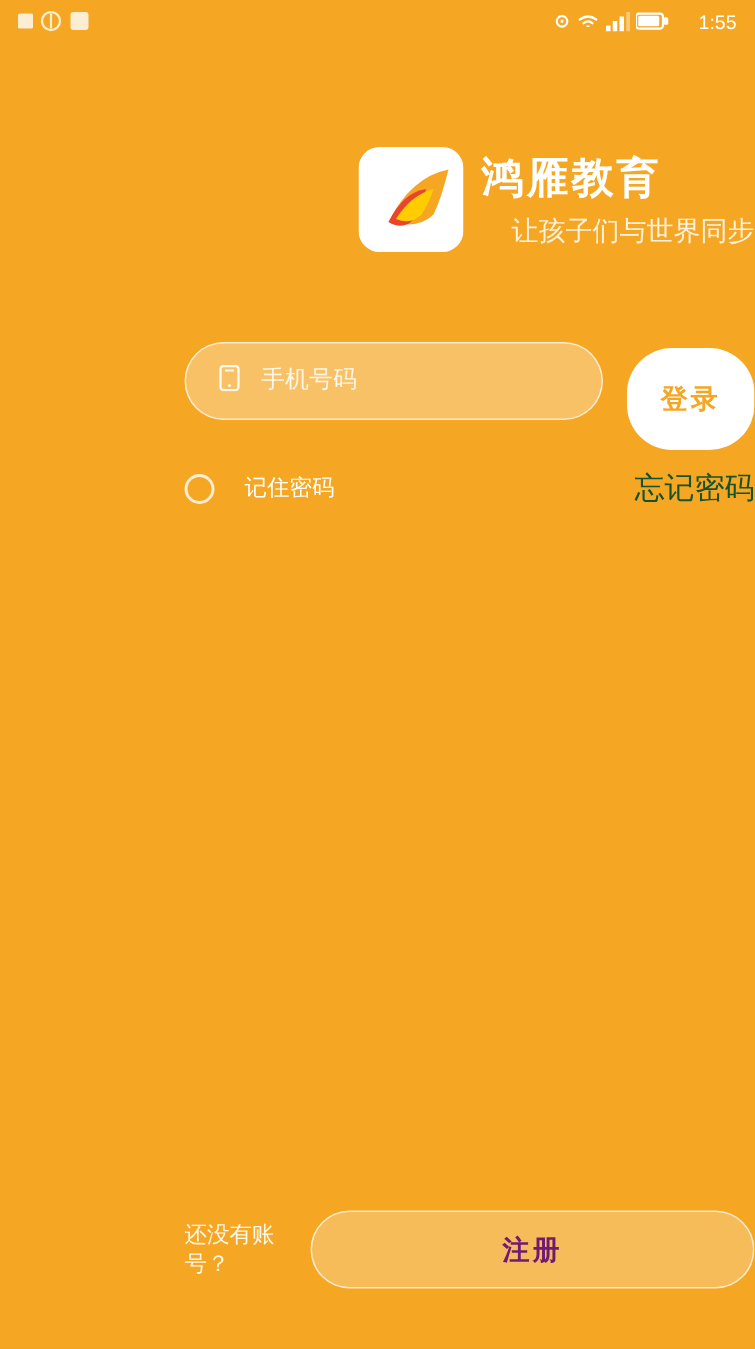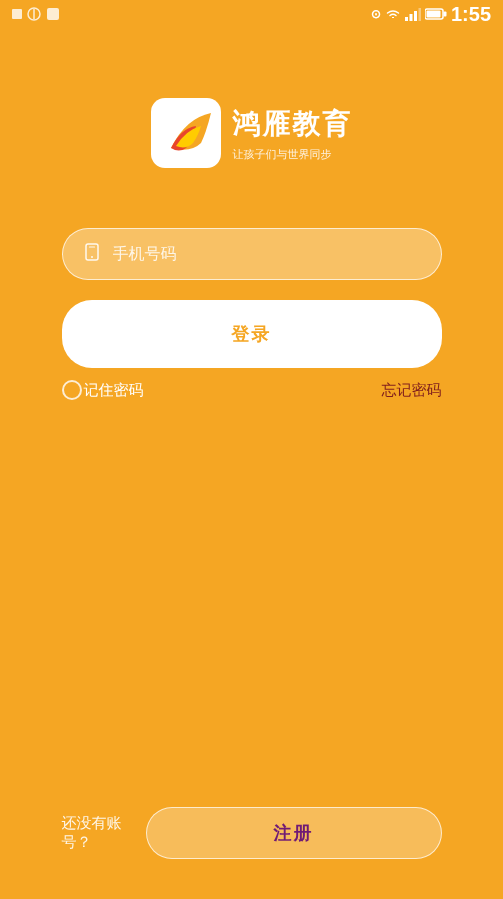--- a/index.html
+++ b/index.html
@@ -39,21 +39,21 @@
       font-weight: 600;
     }
 
     
     .main-container {
       width: 100%;
       height: calc(100% - 28px);
       background: #F5A623;
       display: flex;
       flex-direction: column;
-      align-items: center;
+      align-items: flex-end;
       position: relative;
     }
 
     
     .logo-area {
       margin-top: 70px;
       display: flex;
       align-items: center;
       gap: 12px;
     }
@@ -64,31 +64,32 @@
     }
 
     .logo-title {
       font-size: 28px;
       font-weight: bold;
       color: #fff;
       letter-spacing: 2px;
     }
 
     .logo-subtitle {
-      font-size: 11px;
+      font-size: 18px;
       color: rgba(255,255,255,0.85);
       margin-top: 4px;
+      margin-left: 20px;
     }
 
     
     .form-area {
       width: 380px;
       margin-top: 60px;
       display: flex;
-      flex-direction: column;
+      flex-direction: row;
       gap: 16px;
     }
 
     .input-wrapper {
       width: 100%;
       background: rgba(255,255,255,0.3);
       border: 1.5px solid rgba(255,255,255,0.7);
       border-radius: 30px;
       height: 52px;
       display: flex;
@@ -137,37 +138,37 @@
       width: 380px;
       display: flex;
       justify-content: space-between;
       align-items: center;
       margin-top: 12px;
     }
 
     .remember-pwd {
       display: flex;
       align-items: center;
-      gap: 2px;
+      gap: 20px;
       color: #fff;
       font-size: 15px;
     }
 
     .circle-checkbox {
       width: 20px;
       height: 20px;
       border-radius: 50%;
       border: 2px solid rgba(255,255,255,0.8);
       background: transparent;
       flex-shrink: 0;
     }
 
     .forgot-pwd {
-      color: #7f1d1d;
-      font-size: 15px;
+      color: #14532d;
+      font-size: 20px;
       cursor: pointer;
     }
 
     
     .bottom-area {
       position: absolute;
       bottom: 40px;
       width: 380px;
       display: flex;
       flex-direction: row;
@@ -228,21 +229,21 @@
       <rect x="4.5" y="7" width="3" height="7" fill="white"></rect>
       <rect x="9" y="4" width="3" height="10" fill="white"></rect>
       <rect x="13.5" y="1" width="3" height="13" fill="white" opacity="0.4"></rect>
     </svg>
 
     <svg width="22" height="12">
       <rect x="0" y="1" width="18" height="10" rx="2" fill="none" stroke="white" stroke-width="1.5"></rect>
       <rect x="18.5" y="3.5" width="3" height="5" rx="1" fill="white"></rect>
       <rect x="1.5" y="2.5" width="14" height="7" rx="1" fill="white"></rect>
     </svg>
-    <span style="font-size:20px;font-weight:700;color:white;margin-left:0;">1:55</span>
+    <span style="font-size:13px;font-weight:400;color:white;margin-left:16px;">1:55</span>
   </div>
 </div>
 
 <div class="main-container">
 
   <div class="logo-area">
 
     <svg class="logo-svg" viewBox="0 0 70 70" xmlns="http://www.w3.org/2000/svg">
 
       <rect width="70" height="70" rx="14" fill="white"></rect>

